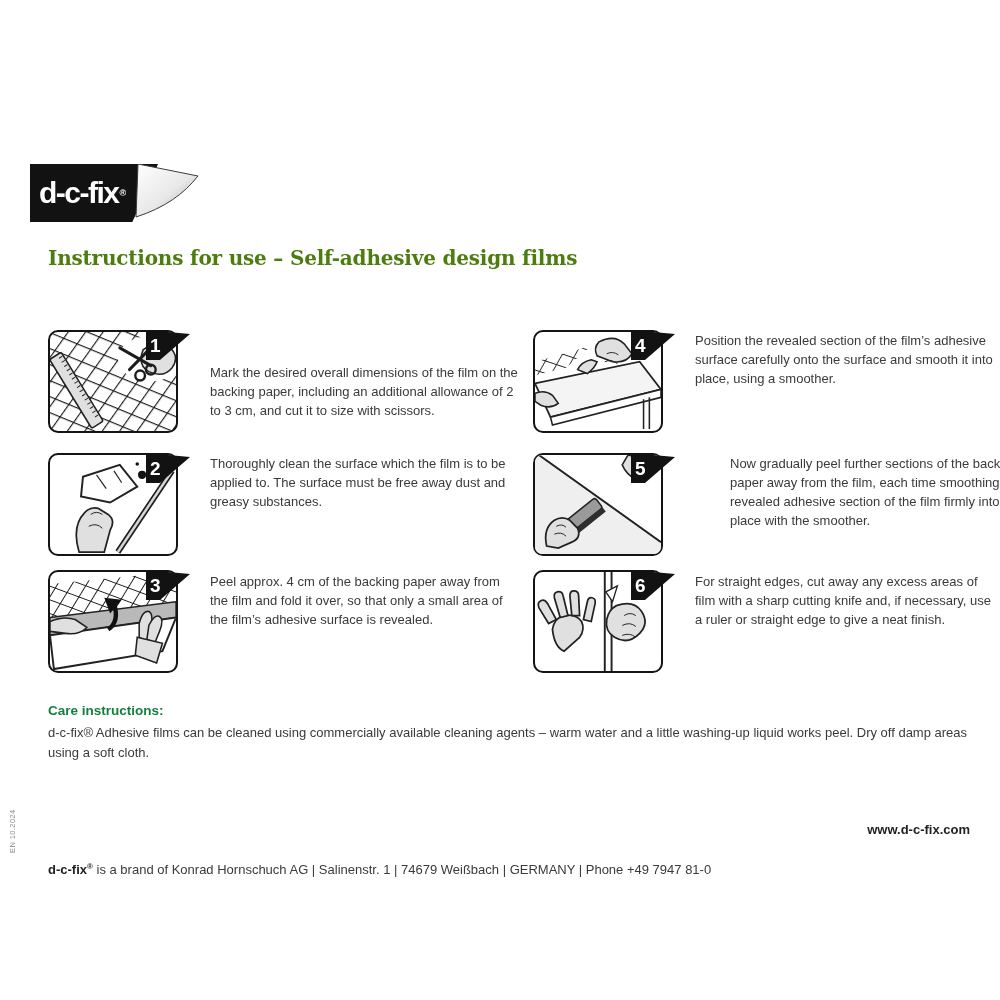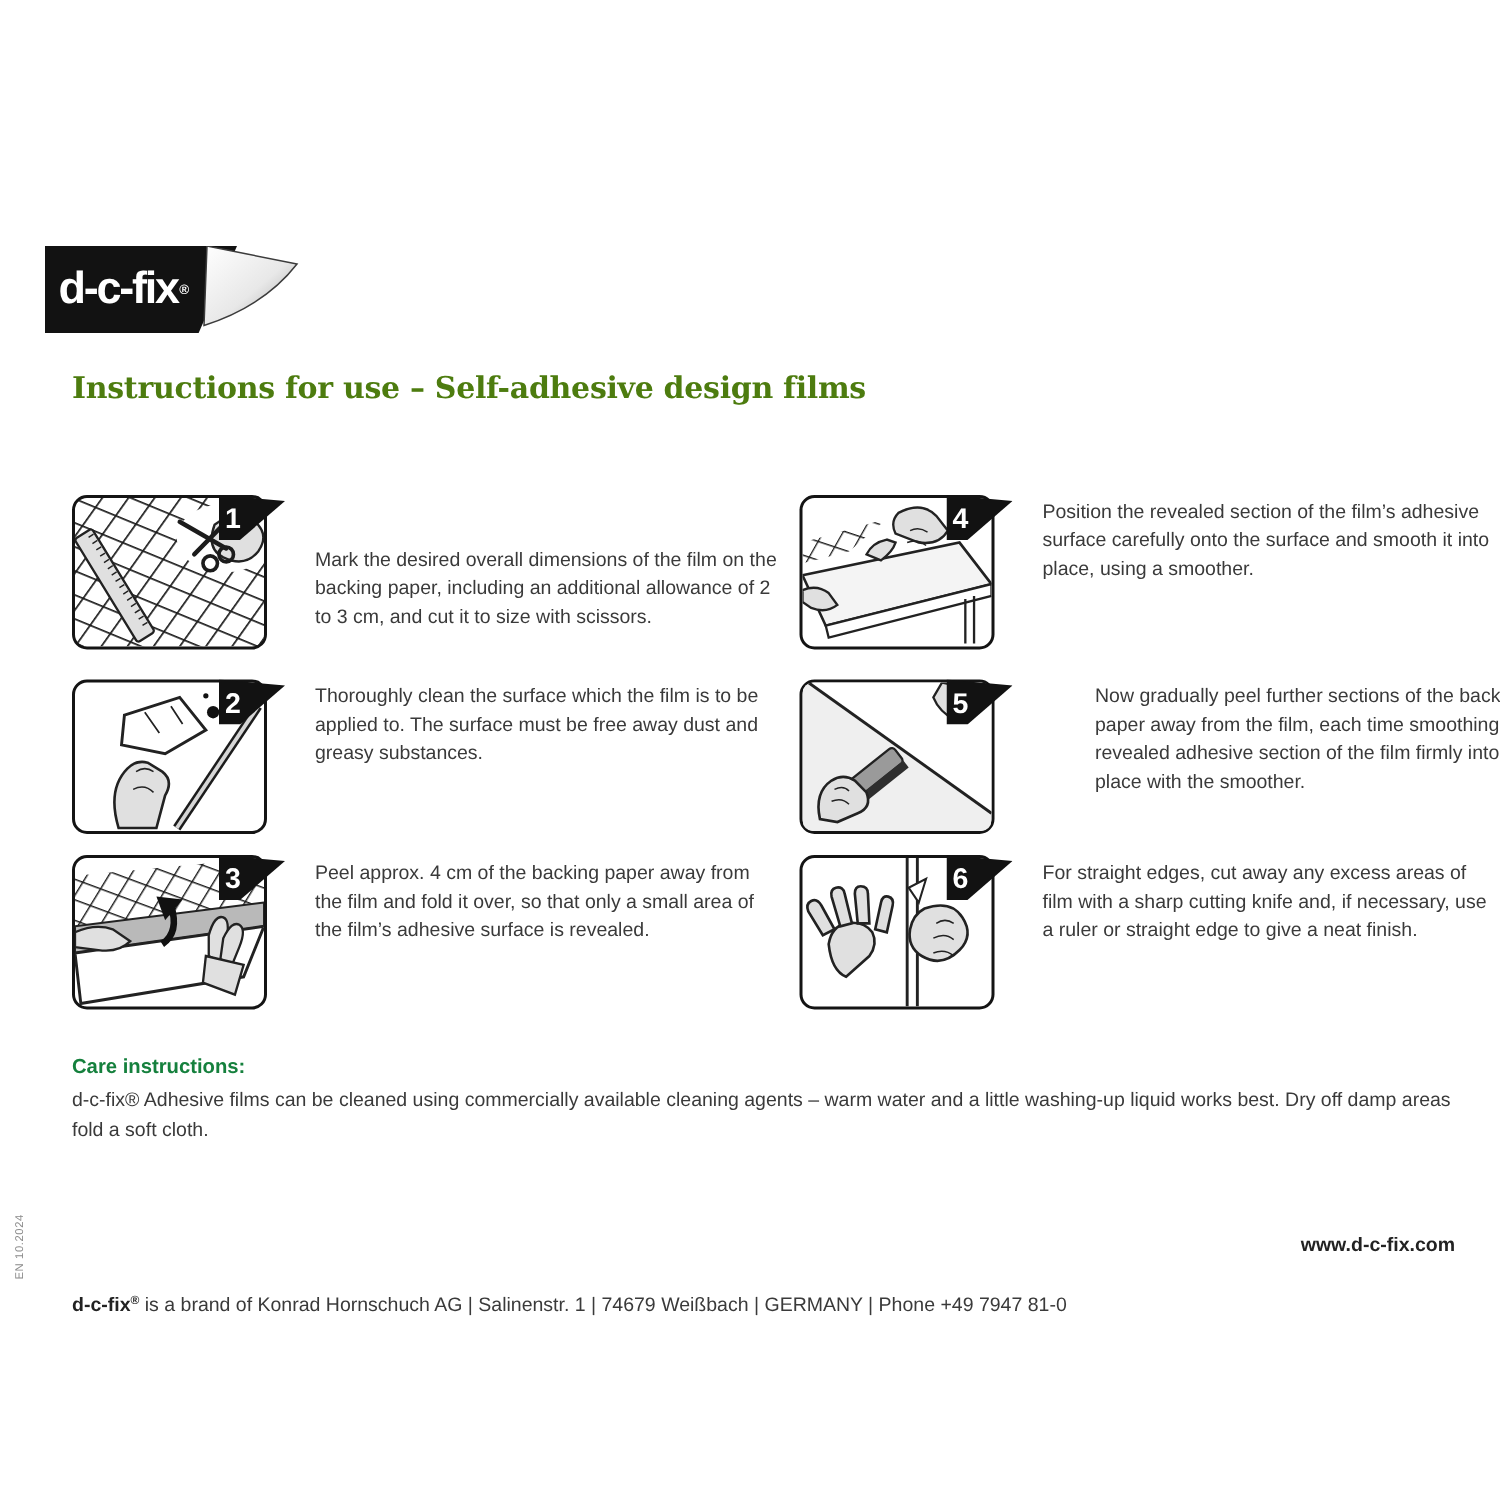--- a/index.html
+++ b/index.html
@@ -223,20 +223,20 @@
       </svg>
       <svg class="badge" width="44" height="30" viewBox="0 0 44 30">
         <polygon points="0,0 44,4 14,30 0,30" fill="#121212"></polygon>
         <text x="4" y="22">6</text>
       </svg>
     </div>
     <div class="steptext" style="top:572px;">For straight edges, cut away any excess areas of film with a sharp cutting knife and, if necessary, use a ruler or straight edge to give a neat finish.</div>
   </div>
 
   <div class="care-head">Care instructions:</div>
-  <div class="care-body">d-c-fix® Adhesive films can be cleaned using commercially available cleaning agents – warm water and a little washing-up liquid works best. Dry off damp areas fold a soft cloth.</div>
+  <div class="care-body">d-c-fix® Adhesive films can be cleaned using commercially available cleaning agents – warm water and a little washing-up liquid works peel. Dry off damp areas using a soft cloth.</div>
 
   <div class="footer-left"><span class="b">d-c-fix</span><span class="b sup">®</span><span> is a brand of Konrad Hornschuch AG | Salinenstr. 1 | 74679 Weißbach | GERMANY | Phone +49 7947 81-0</span></div>
   <div class="footer-right">www.d-c-fix.com</div>
 
   <div class="edition">EN 10.2024</div>
 
 </div>
 
 </body></html>

